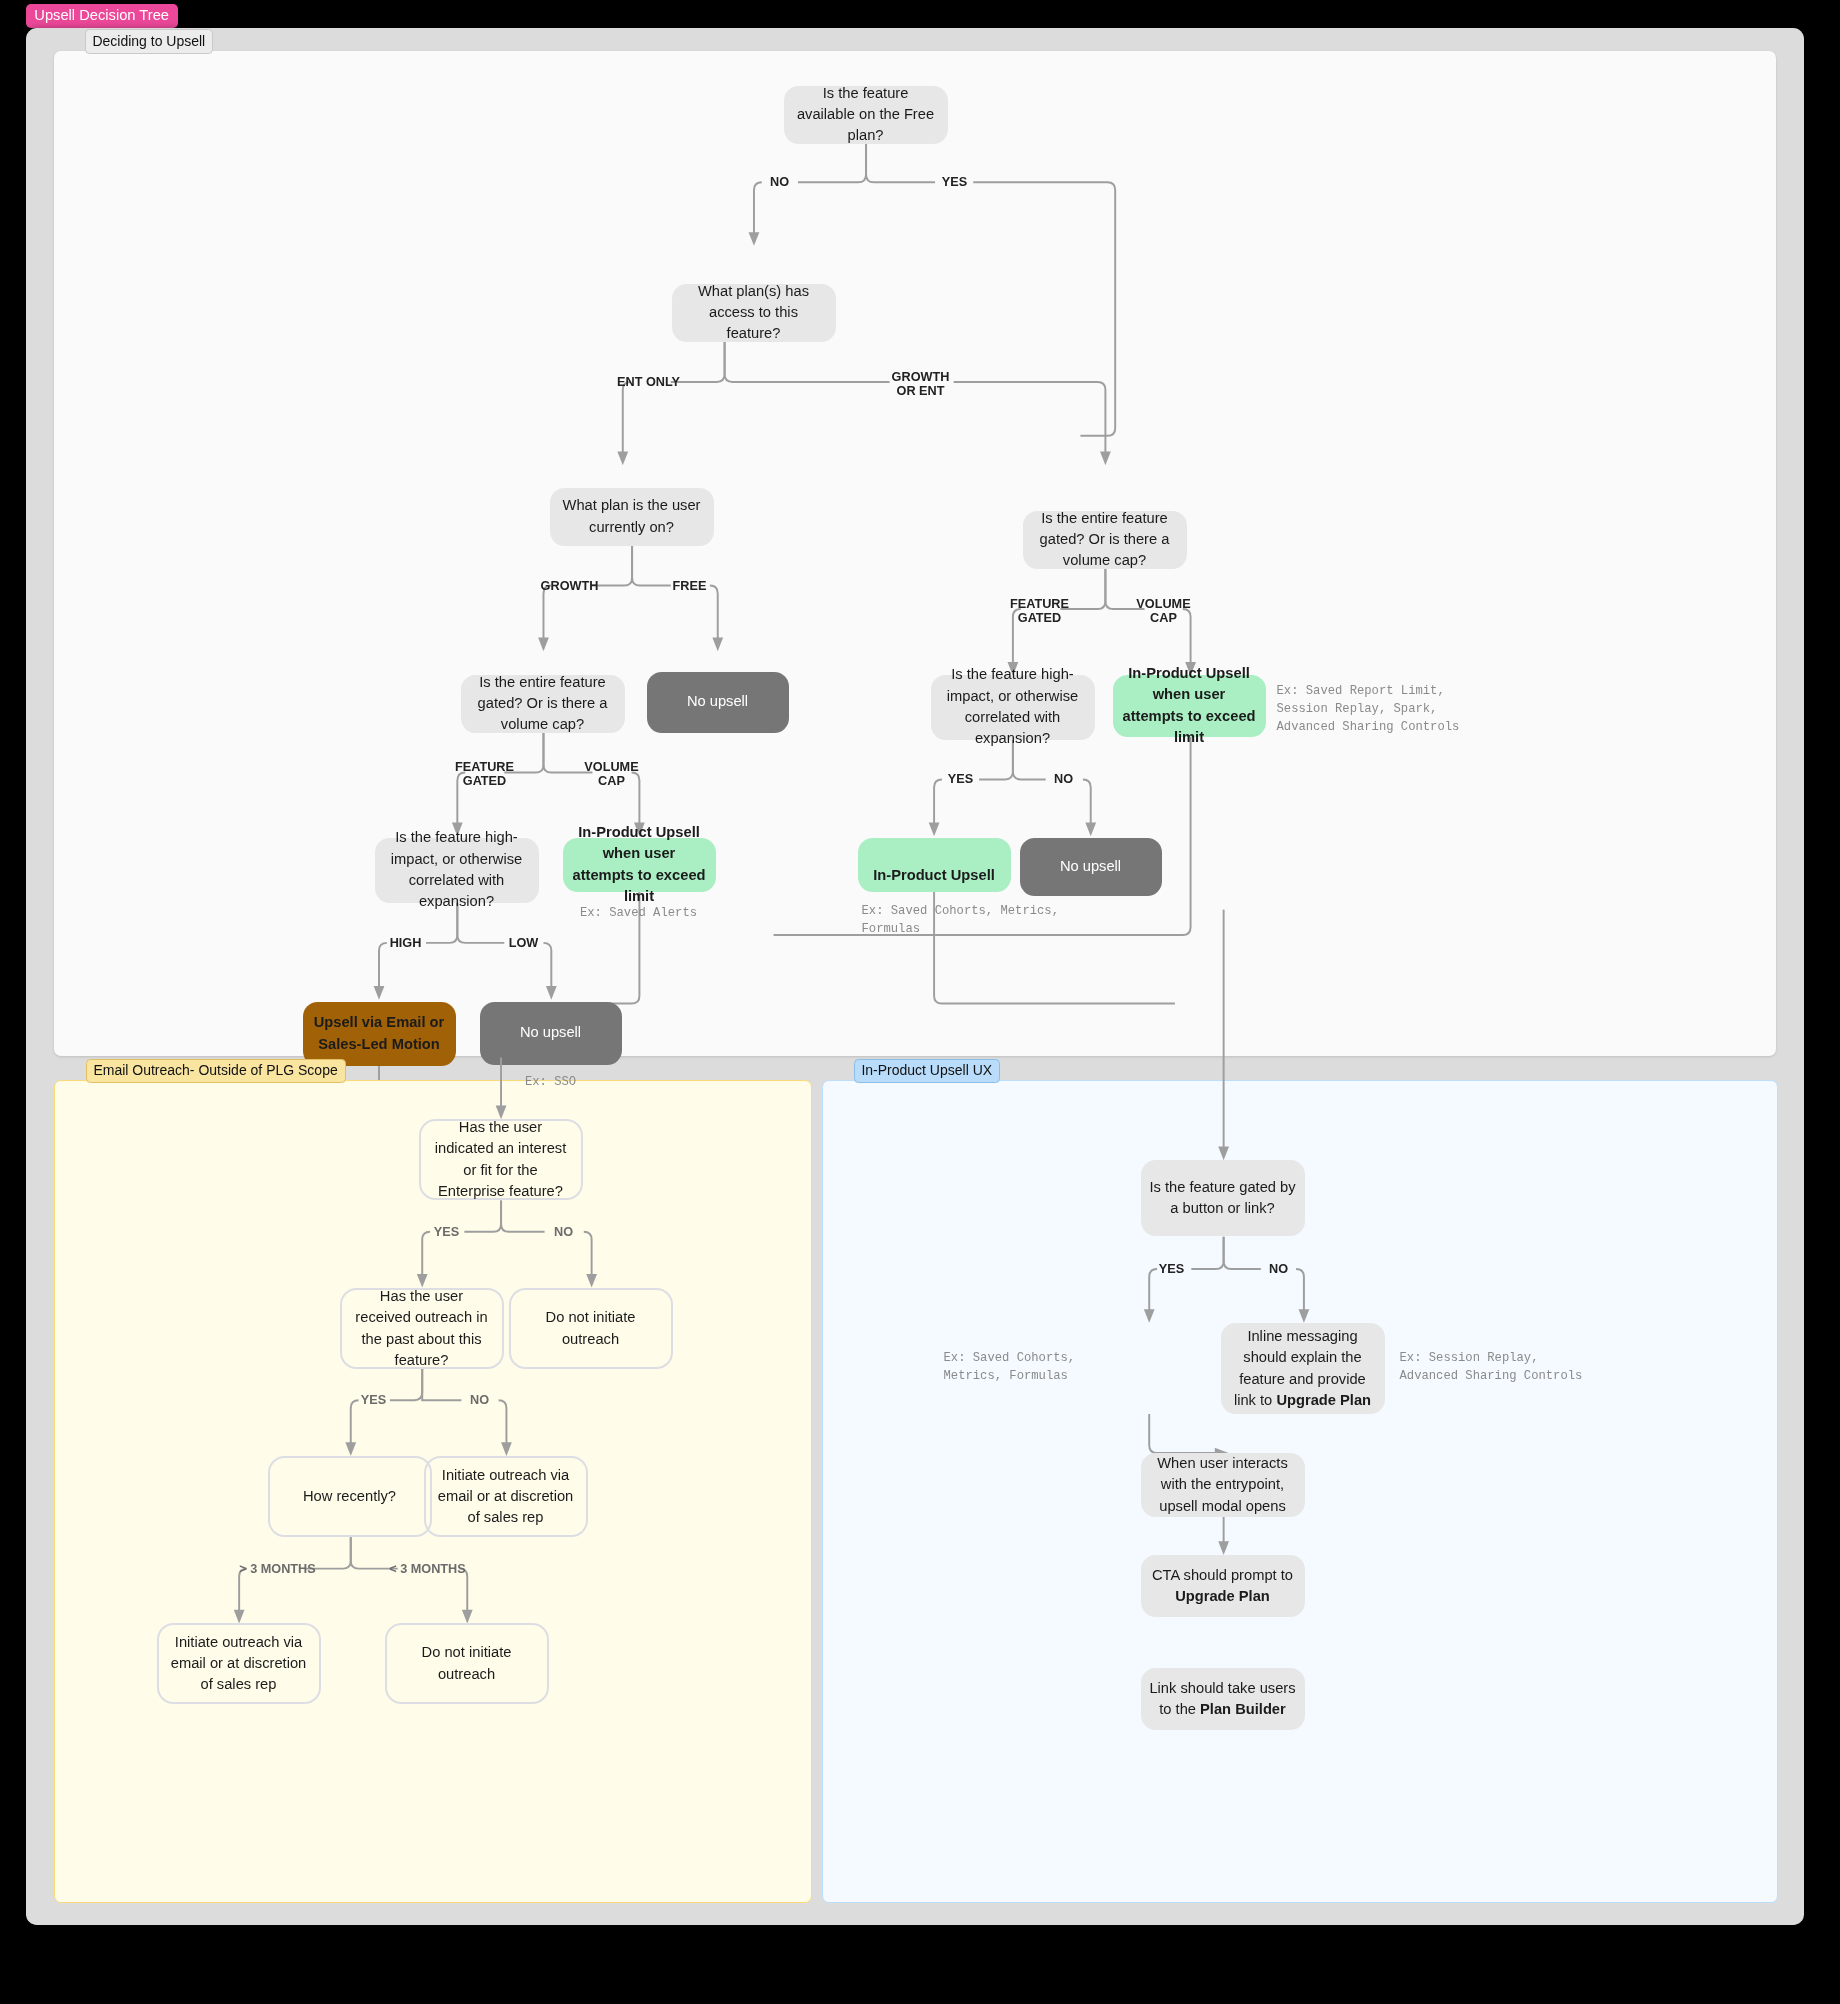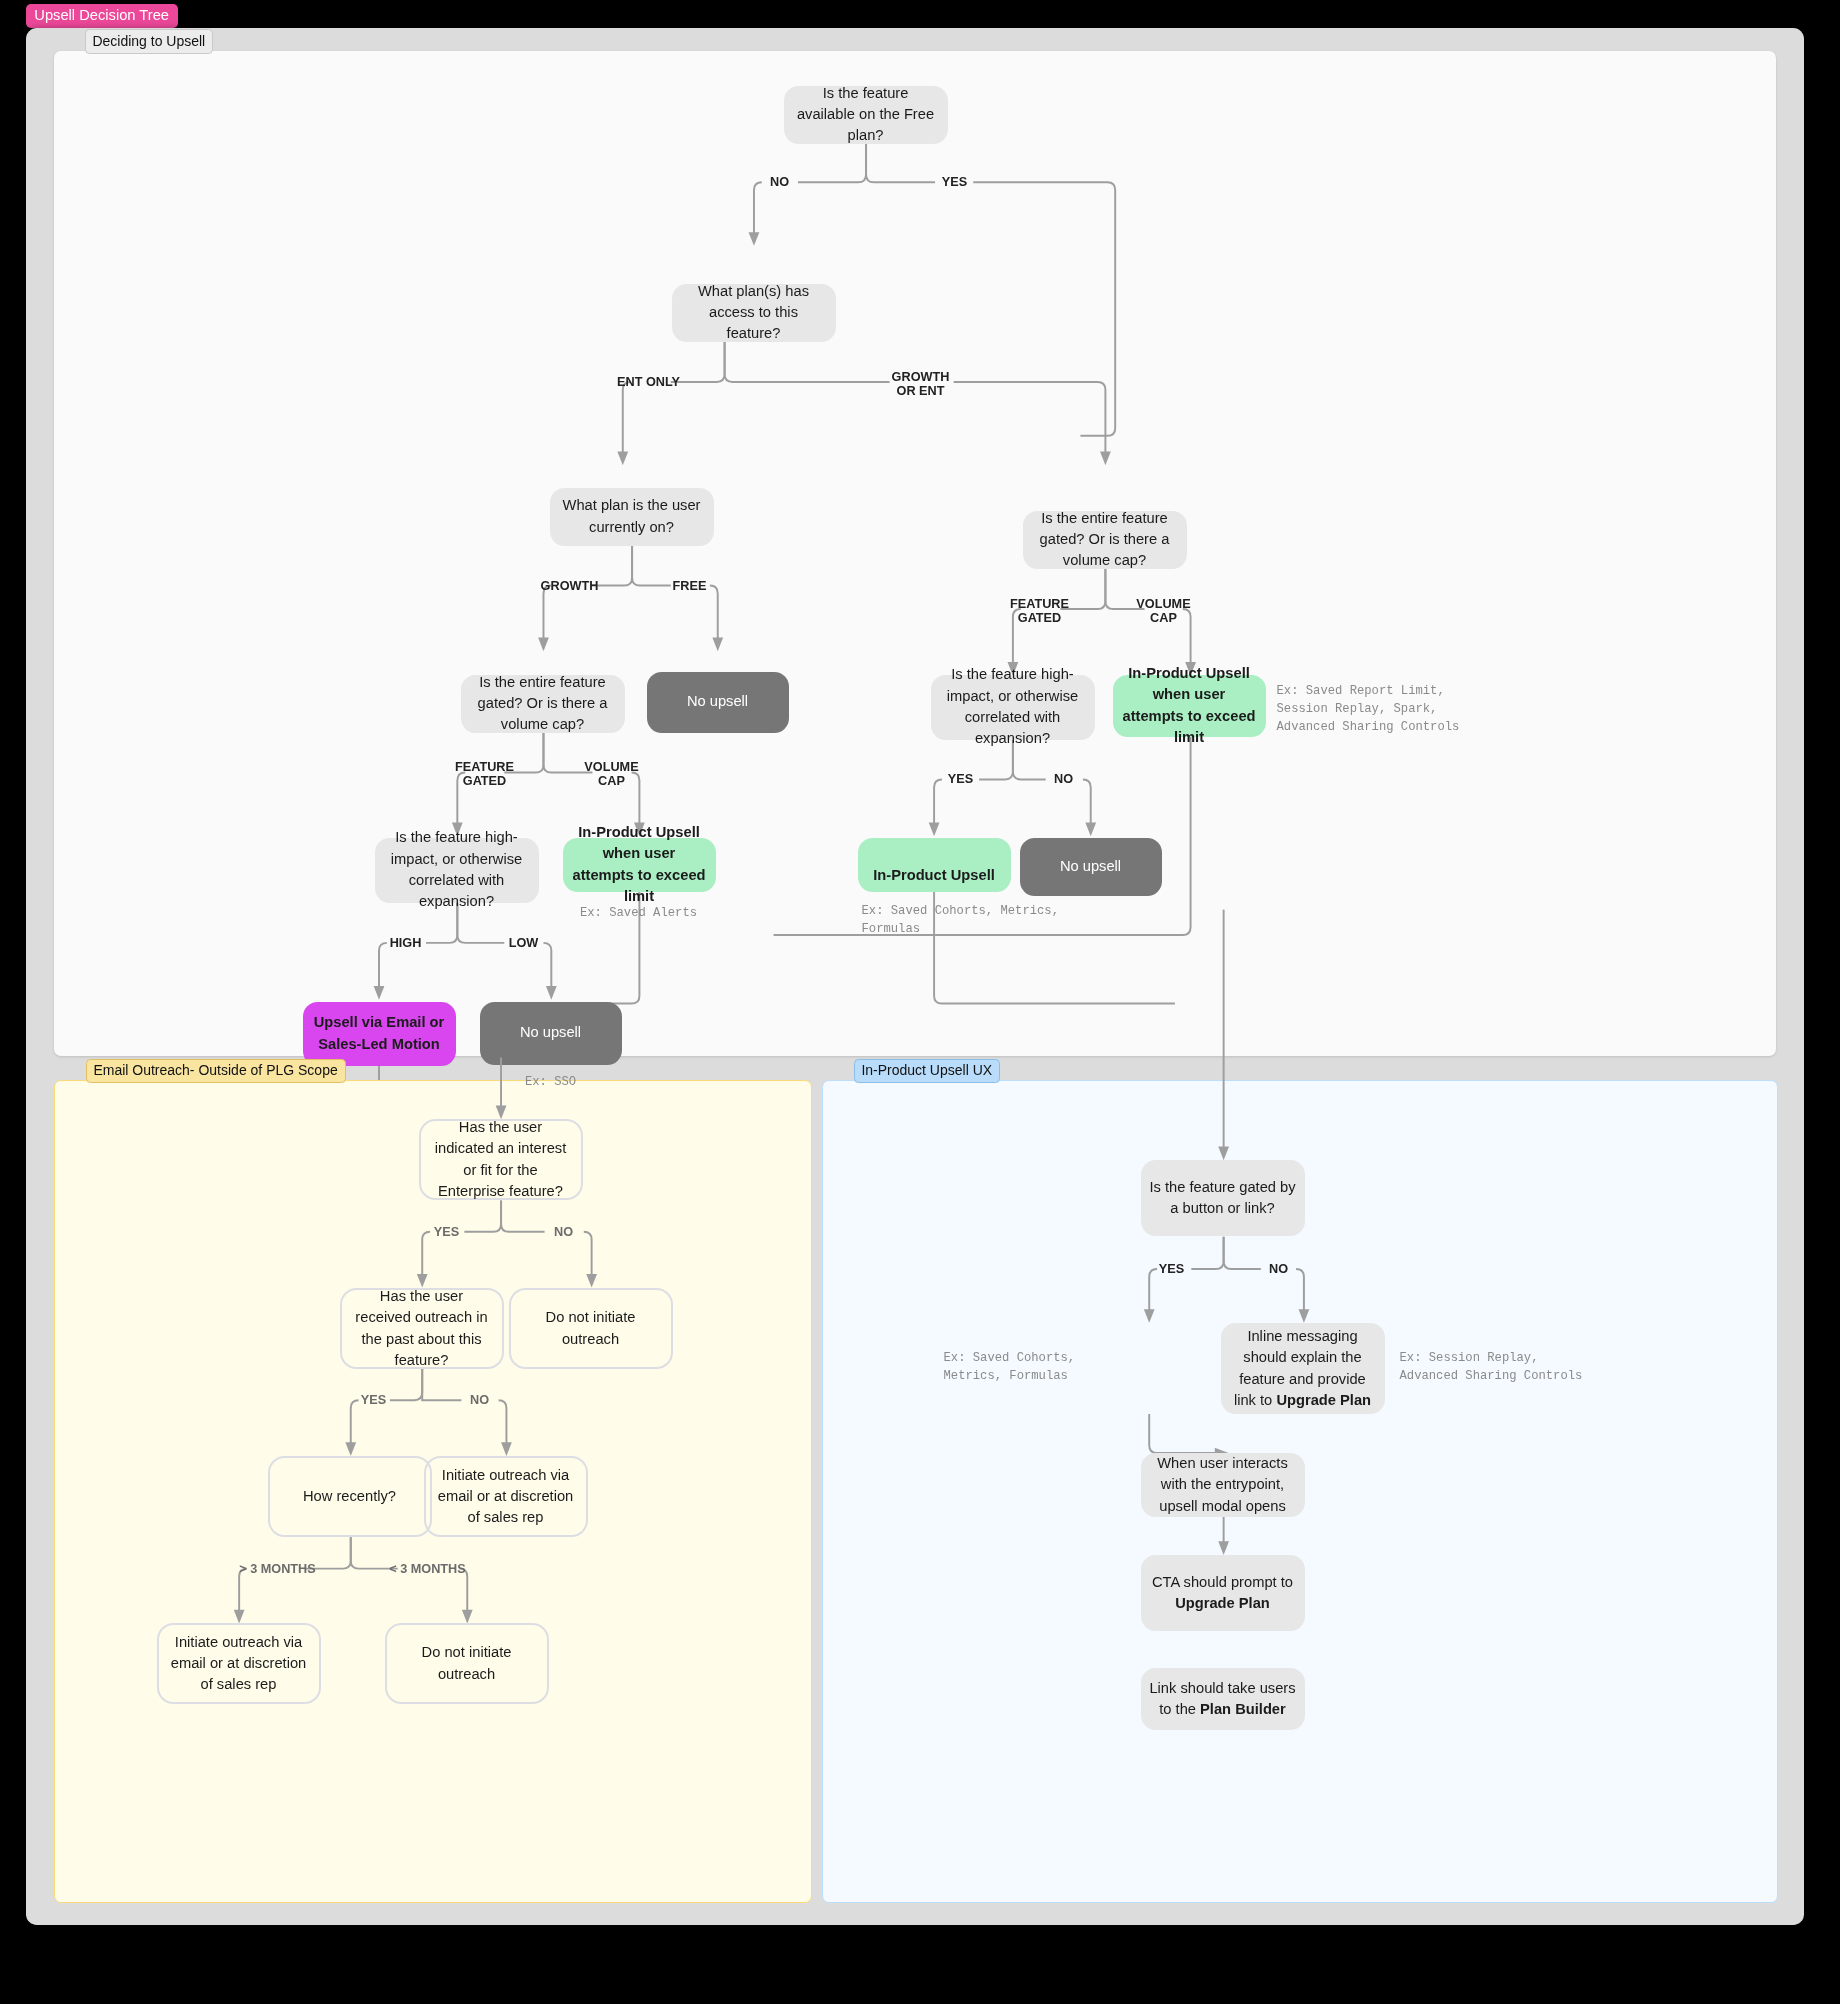--- a/index.html
+++ b/index.html
@@ -37,21 +37,21 @@
   svg.edges path{fill:none;stroke:#9e9e9e;stroke-width:4;}
   svg.edges polygon{fill:#9e9e9e;}
 
   
   .node{position:absolute;box-sizing:border-box;display:flex;align-items:center;
         justify-content:center;text-align:center;border-radius:14.7px;
         font-size:14.7px;line-height:1.45;color:#1b1b1b;padding:4.9px 8.8px;}
   .node.q{background:#e7e7e7;}
   .node.q-outline{background:transparent;border:2px solid #dcdee3;border-radius:16.6px;}
   .node.green{background:#a9efc3;font-weight:bold;}
-  .node.yellow{background:#d946ef;font-weight:bold;}
+  .node.yellow{background:#a16207;font-weight:bold;}
   .node.gray{background:#767676;color:#fff;}
   .node b{font-weight:bold;}
 
   
   .elabel{position:absolute;font-size:12.7px;font-weight:bold;color:#222;
           line-height:1.18;text-align:center;white-space:pre-line;z-index:30;
           transform:translate(-50%,-50%);}
   .elabel.soft{color:#6b6b6b;font-weight:bold;}
 
   
@@ -336,21 +336,21 @@
           <span>Inline messaging should explain the feature and provide link to </span><b>Upgrade Plan</b>
         </span>
       </div>
       <div class="ex" style="left:577px;top:268px;">Ex: Session Replay,
 Advanced Sharing Controls</div>
 
       <div class="node q" style="left:318px;top:372px;width:164px;height:64px;">
         <span>When user interacts with the entrypoint,  upsell modal opens</span>
       </div>
 
-      <div class="node q" style="left:318px;top:474px;width:164px;height:76px;">
+      <div class="node q" style="left:318px;top:474px;width:164px;height:62px;">
         <span>
           <span>CTA should prompt to </span><b>Upgrade Plan</b>
         </span>
       </div>
 
       <div class="node q" style="left:318px;top:587px;width:164px;height:62px;">
         <span>
           <span>Link should take users to the </span><b>Plan Builder</b>
         </span>
       </div>

